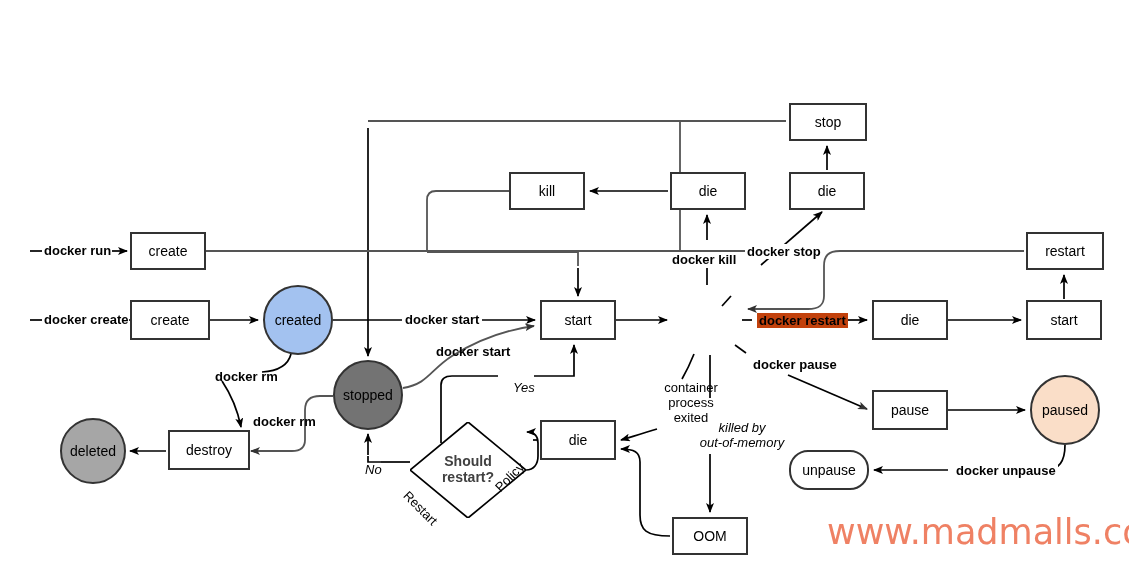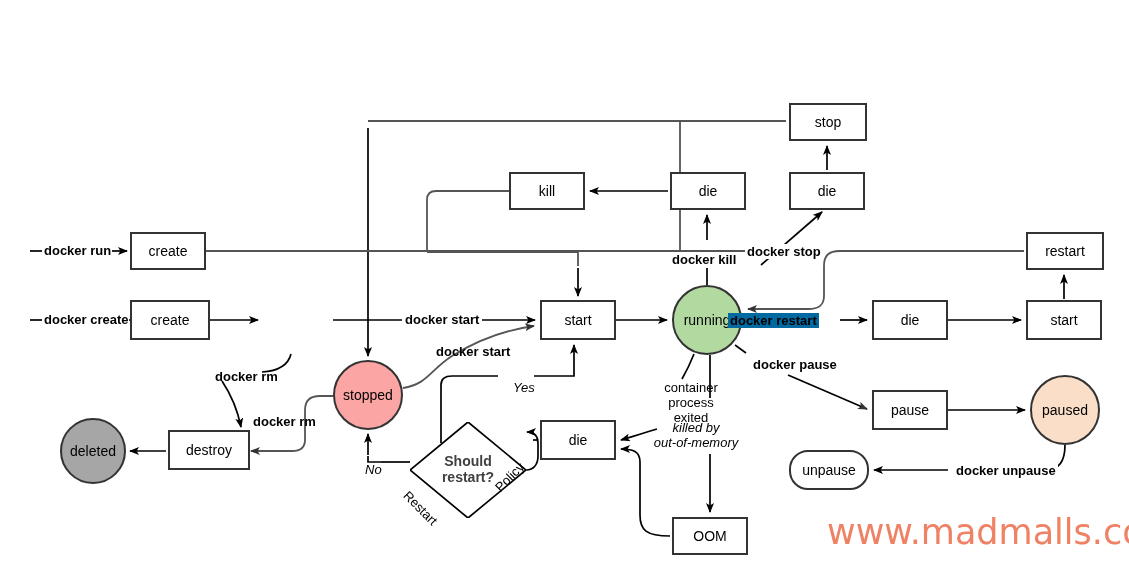--- a/index.html
+++ b/index.html
@@ -119,40 +119,40 @@
   </svg>
 
   <div class="node box" style="left:130px;top:232px;width:76px;height:38px;">
     <span>create</span>
   </div>
 
   <div class="node box" style="left:130px;top:300px;width:80px;height:40px;">
     <span>create</span>
   </div>
 
-
-  <div class="node circ" style="left:333px;top:360px;width:70px;height:70px;background:#fca5a5;">
+  <div class="node circ" style="left:263px;top:285px;width:70px;height:70px;background:#a3c2f0;">
+    <span>created</span>
+  </div>
+
+  <div class="node circ" style="left:333px;top:360px;width:70px;height:70px;background:#737373;">
     <span>stopped</span>
   </div>
 
   <div class="node circ" style="left:60px;top:418px;width:66px;height:66px;background:#a6a6a6;">
     <span>deleted</span>
   </div>
 
   <div class="node box" style="left:168px;top:430px;width:82px;height:40px;">
     <span>destroy</span>
   </div>
 
   <div class="node box" style="left:540px;top:300px;width:76px;height:40px;">
     <span>start</span>
   </div>
 
-  <div class="node circ" style="left:672px;top:285px;width:70px;height:70px;background:#b2d9a0;">
-    <span>running</span>
-  </div>
 
   <div class="node box" style="left:509px;top:172px;width:76px;height:38px;">
     <span>kill</span>
   </div>
 
   <div class="node box" style="left:670px;top:172px;width:76px;height:38px;">
     <span>die</span>
   </div>
 
   <div class="node box" style="left:789px;top:172px;width:76px;height:38px;">
@@ -225,21 +225,21 @@
   </div>
   <div class="lbl bold" style="left:436px;top:344px;">
     <span>docker start</span>
   </div>
   <div class="lbl bold" style="left:670px;top:252px;background:#fff;padding:0 2px;">
     <span>docker kill</span>
   </div>
   <div class="lbl bold" style="left:745px;top:244px;background:#fff;padding:0 2px;">
     <span>docker stop</span>
   </div>
-  <div class="lbl bold" style="left:728px;top:313px;background:#0369a1;padding:0 2px;">
+  <div class="lbl bold" style="left:757px;top:313px;background:#c2410c;padding:0 2px;">
     <span>docker restart</span>
   </div>
   <div class="lbl bold" style="left:751px;top:357px;background:#fff;padding:0 2px;">
     <span>docker pause</span>
   </div>
   <div class="lbl bold" style="left:954px;top:463px;background:#fff;padding:0 2px;">
     <span>docker unpause</span>
   </div>
   <div class="lbl ital" style="left:510px;top:380px;background:#fff;padding:0 3px;">
     <span>Yes</span>
@@ -247,21 +247,21 @@
   <div class="lbl ital" style="left:365px;top:462px;">
     <span>No</span>
   </div>
 
   <div class="lbl multi" style="left:650px;top:380px;width:82px;">
     <div>container</div>
     <div>process</div>
     <div>exited</div>
   </div>
 
-  <div class="lbl multi ital" style="left:644px;top:420px;width:104px;">
+  <div class="lbl multi ital" style="left:690px;top:420px;width:104px;">
     <div>killed by</div>
     <div>out-of-memory</div>
   </div>
 
   <div class="wm" style="left:827px;top:512px;">
     <span>www.madmalls.com</span>
   </div>
 
 </div>
 

